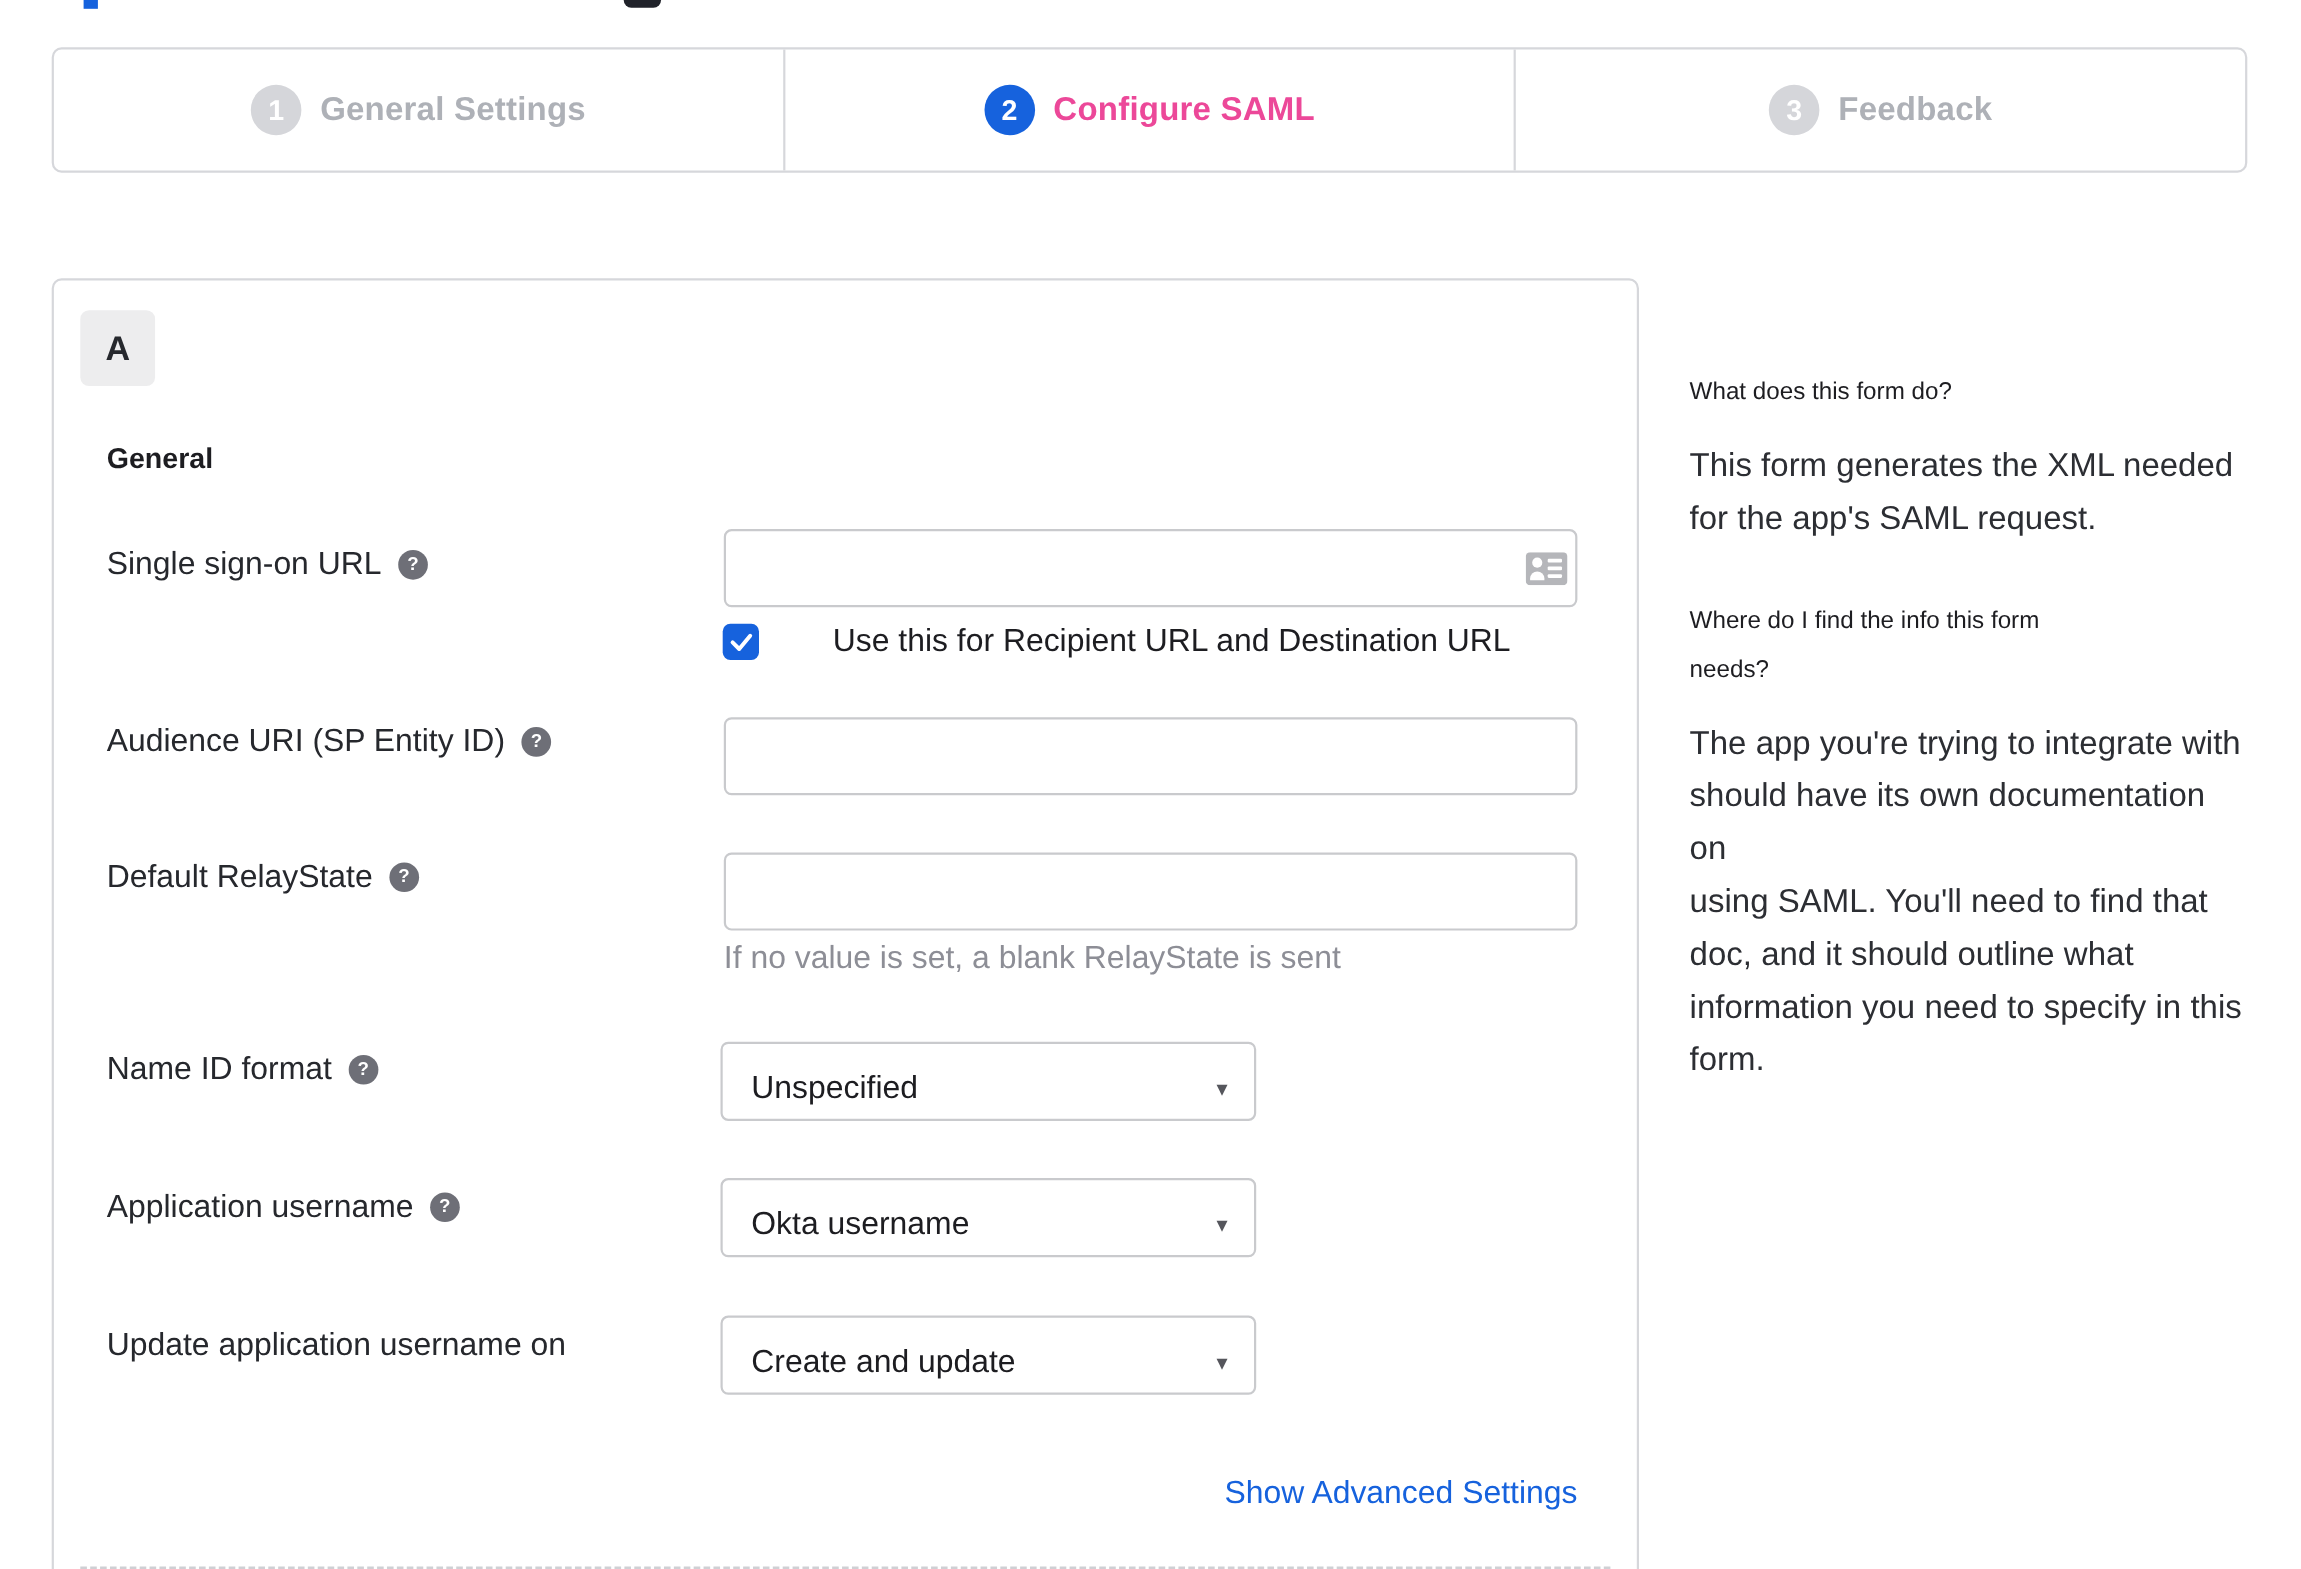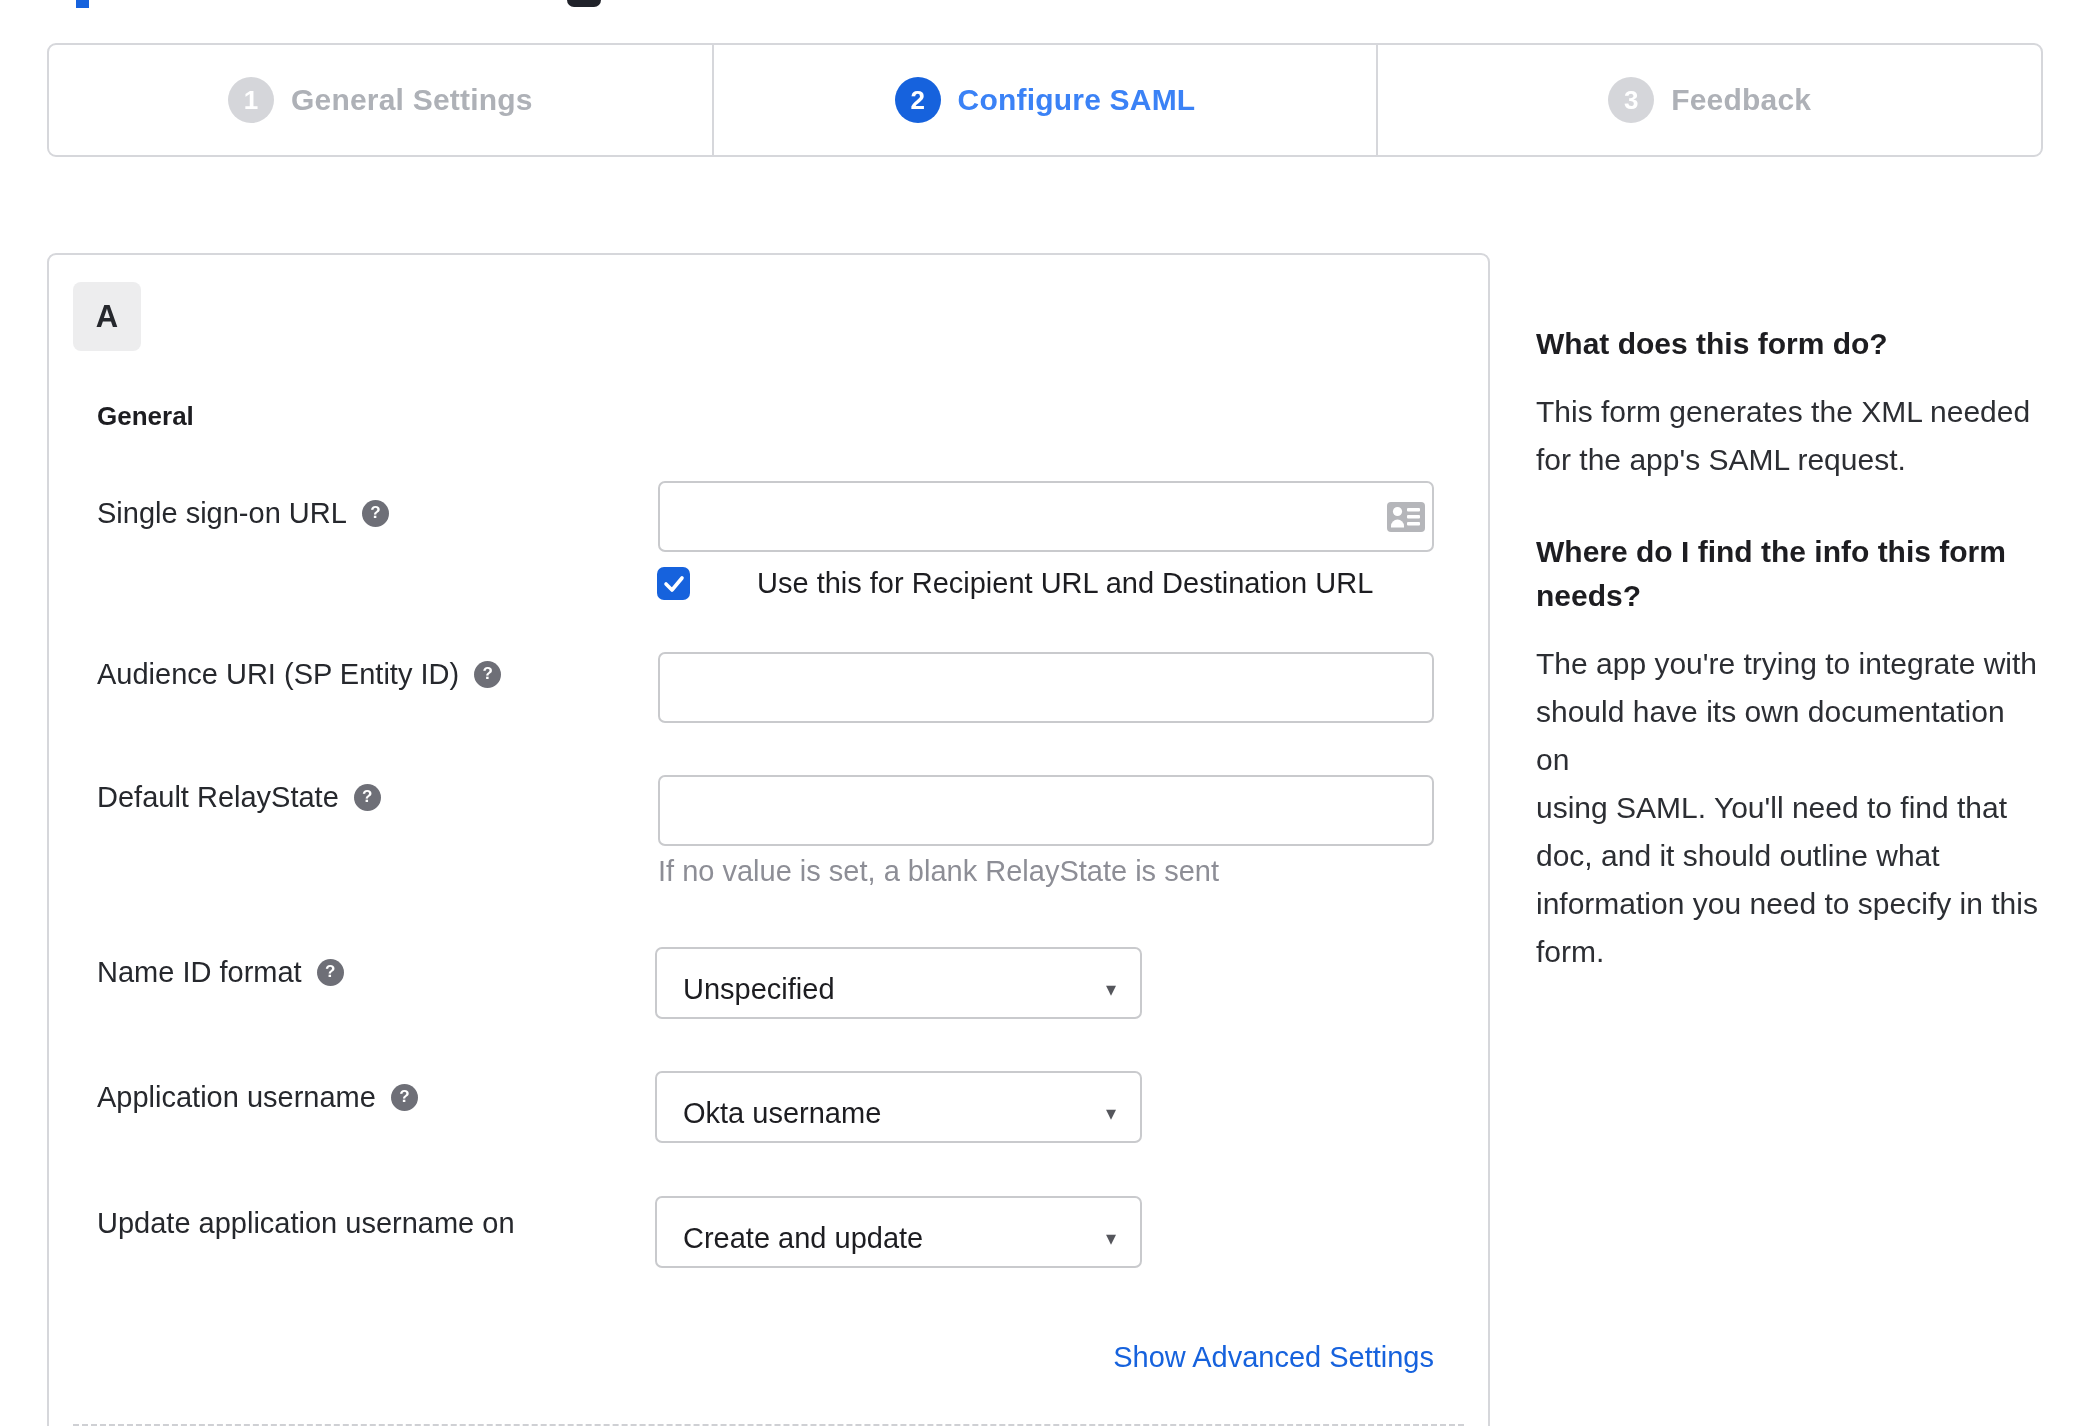--- a/index.html
+++ b/index.html
@@ -15,21 +15,21 @@
   .stepper { left:47px; top:43px; width:1996px; height:114px;
              border:2px solid #d6d7db; border-radius:9px; background:#fff;
              display:flex; }
   .step { flex:1 1 0; display:flex; align-items:center; justify-content:center; gap:17px; cursor:pointer; }
   .step + .step { border-left:2px solid #d6d7db; }
   .step-circle { width:46px; height:46px; border-radius:50%; background:#d5d6da;
                  color:#fff; font-size:26px; font-weight:bold;
                  display:flex; align-items:center; justify-content:center; }
   .step-label { font-size:30px; font-weight:bold; color:#aeb1b7; letter-spacing:.2px; }
   .step.active .step-circle { background:#1662dd; }
-  .step.active .step-label { color:#3b82f6;text-align:right; }
+  .step.active .step-label { color:#ec4899;text-align:right; }
 
   
   .panel { left:47px; top:253px; width:1443px; height:1220px;
            border:2px solid #d6d7db; border-radius:9px; background:#fff; }
   .badge { left:24px; top:27px; width:68px; height:69px; background:#ededee;
            border-radius:8px; display:flex; align-items:center; justify-content:center;
            font-size:31px; font-weight:bold; color:#26282d; }
   .panel-title { left:116px; top:41px; height:69px; display:flex; align-items:center;
                  font-size:31px; font-weight:bold; }
   .group-heading { left:48px; top:146px; font-size:26px; font-weight:bold; }
@@ -57,21 +57,21 @@
               justify-content:space-between; padding:12px 24px 0 26px;
               font-size:29px; color:#1d1d21; cursor:pointer; }
   .dd-arrow { color:#55565c; font-size:20px; }
 
   .advanced-link { right:54px; top:1086px; font-size:29px; color:#1662dd;
                    text-decoration:none; cursor:pointer; }
   .dashed-divider { left:24px; right:24px; top:1169px; border-top:3px dashed #cfd0d4; }
 
   
   .sidebar { left:1536px; top:322px; width:505px; }
-  .sidebar h3 { font-size:30px; font-weight:bold; color:#1d1d21; line-height:44px; margin:0 0 22px 0; }
+  .sidebar h3 { font-size:22px; font-weight:normal; color:#1d1d21; line-height:44px; margin:12px 0 22px 0; }
   .sidebar p  { font-size:30px; color:#2c2e33; line-height:48px; margin:0 0 46px 0; }
   .pre { white-space:pre-line; }
 </style>
 </head>
 <body>
 
 <div class="abs frag-blue"></div>
 <div class="abs frag-dark"></div>
 
 <div class="abs stepper">

